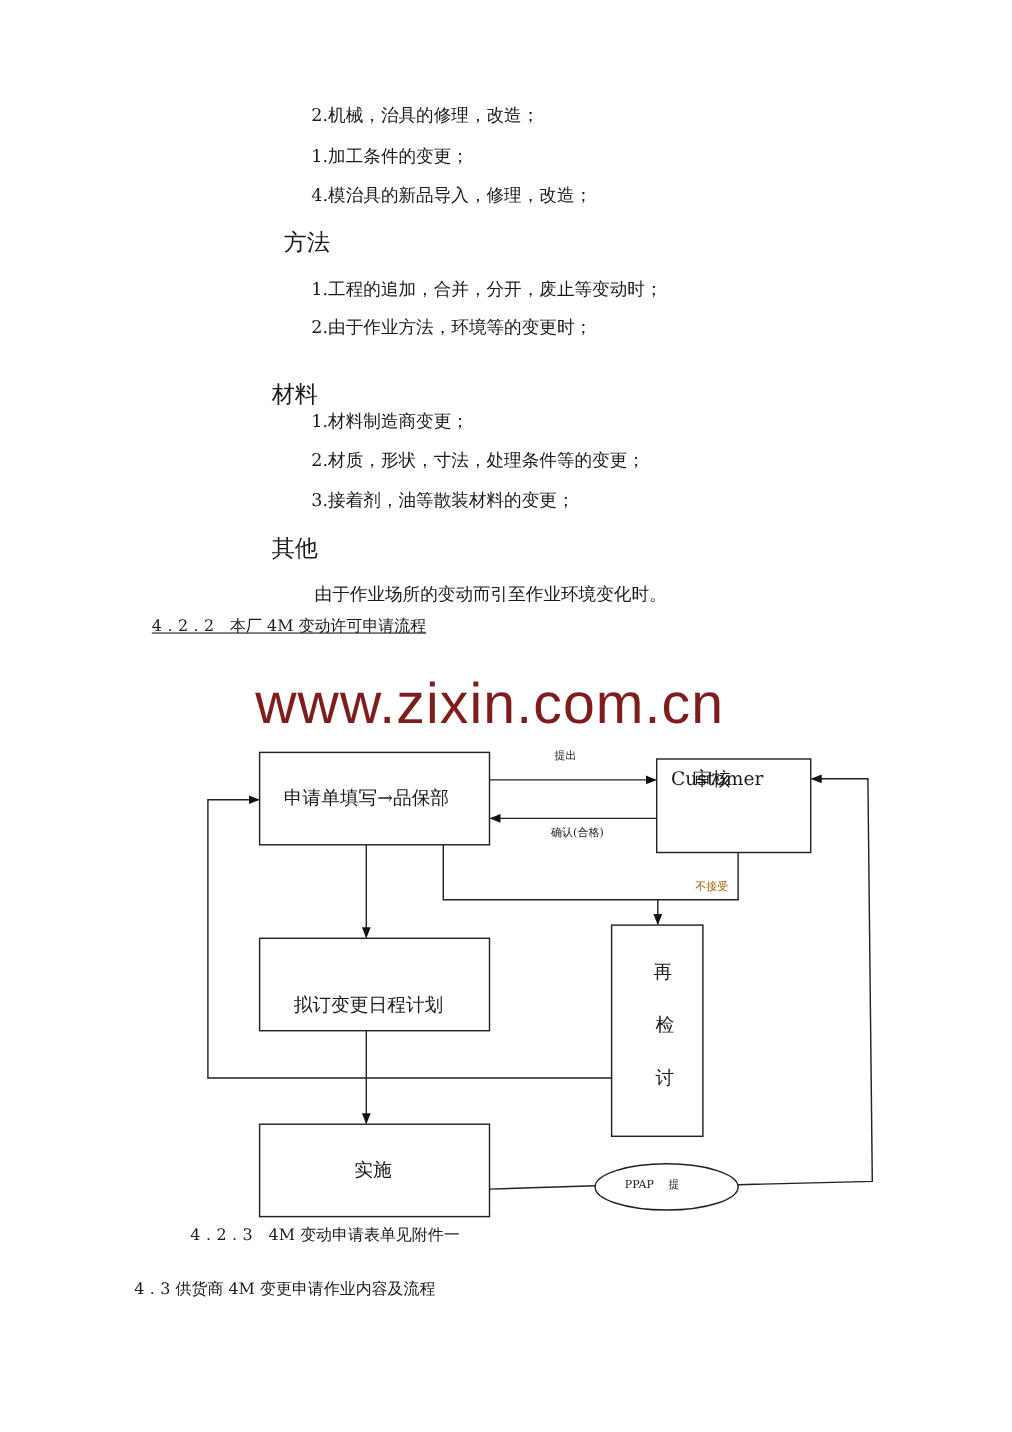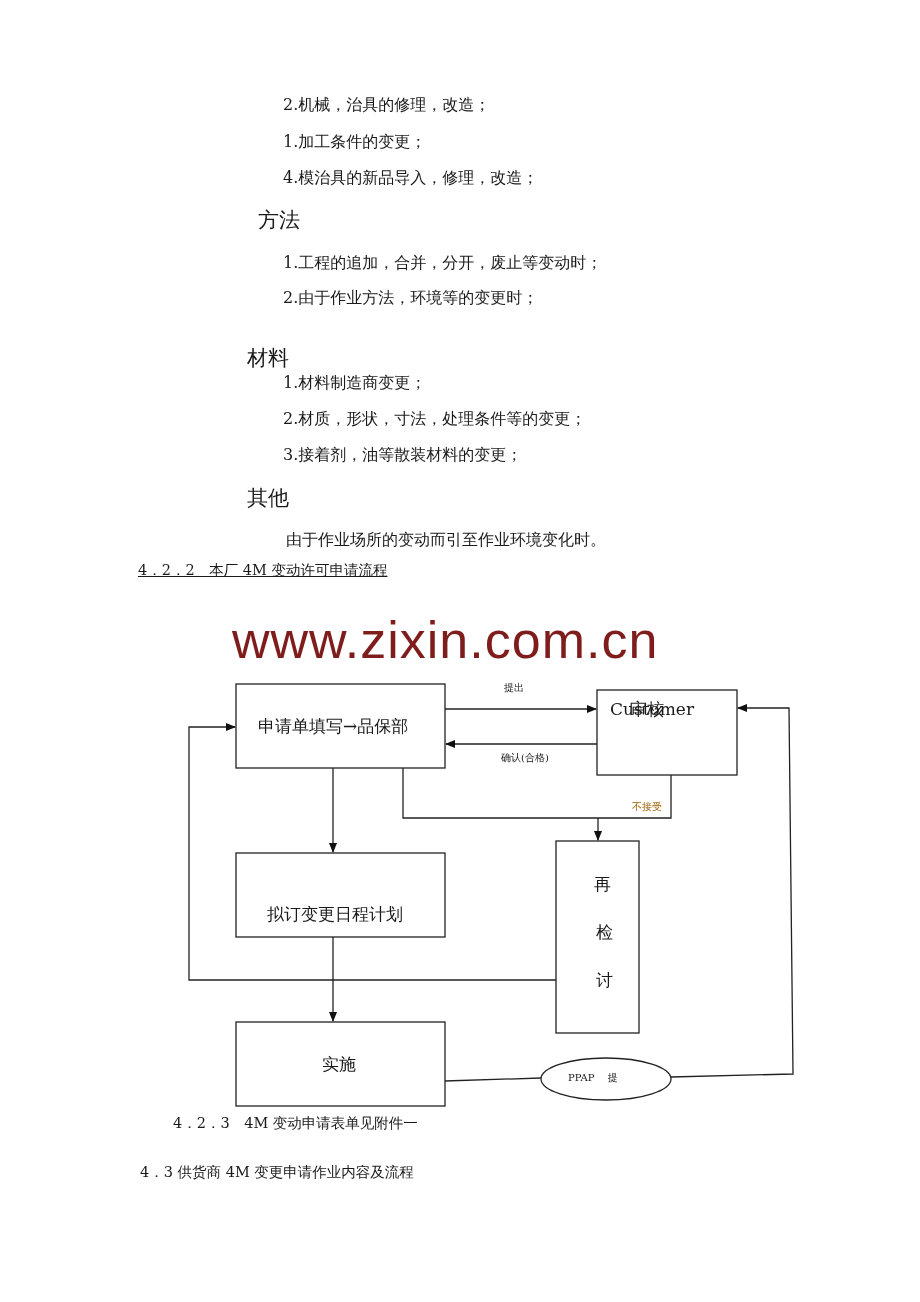--- a/index.html
+++ b/index.html
@@ -85,13 +85,13 @@
 <div class="t box-label" style="left:594px; top:876px;">再</div>
 <div class="t box-label" style="left:596px; top:924px;">检</div>
 <div class="t box-label" style="left:596px; top:972px;">讨</div>
 <div class="t box-label" style="left:322px; top:1056px;">实施</div>
 <div class="t small-label" style="left:568px; top:1073px;">PPAP　 提</div>
 <div class="t small-label" style="left:504px; top:683px;">提出</div>
 <div class="t small-label" style="left:501px; top:753px;">确认(合格)</div>
 <div class="t small-label red" style="left:598px; top:802px;">不接受</div>
 
 <div class="t section" style="left:173px; top:1116px;">4．2．3　4M  变动申请表单见附件一</div>
-<div class="t section" style="left:140px; top:1165px;">4．3 供货商 4M  变更申请作业内容及流程</div>
+<div class="t section" style="left:122px; top:1165px;">4．3 供货商 4M  变更申请作业内容及流程</div>
 
 </body></html>

